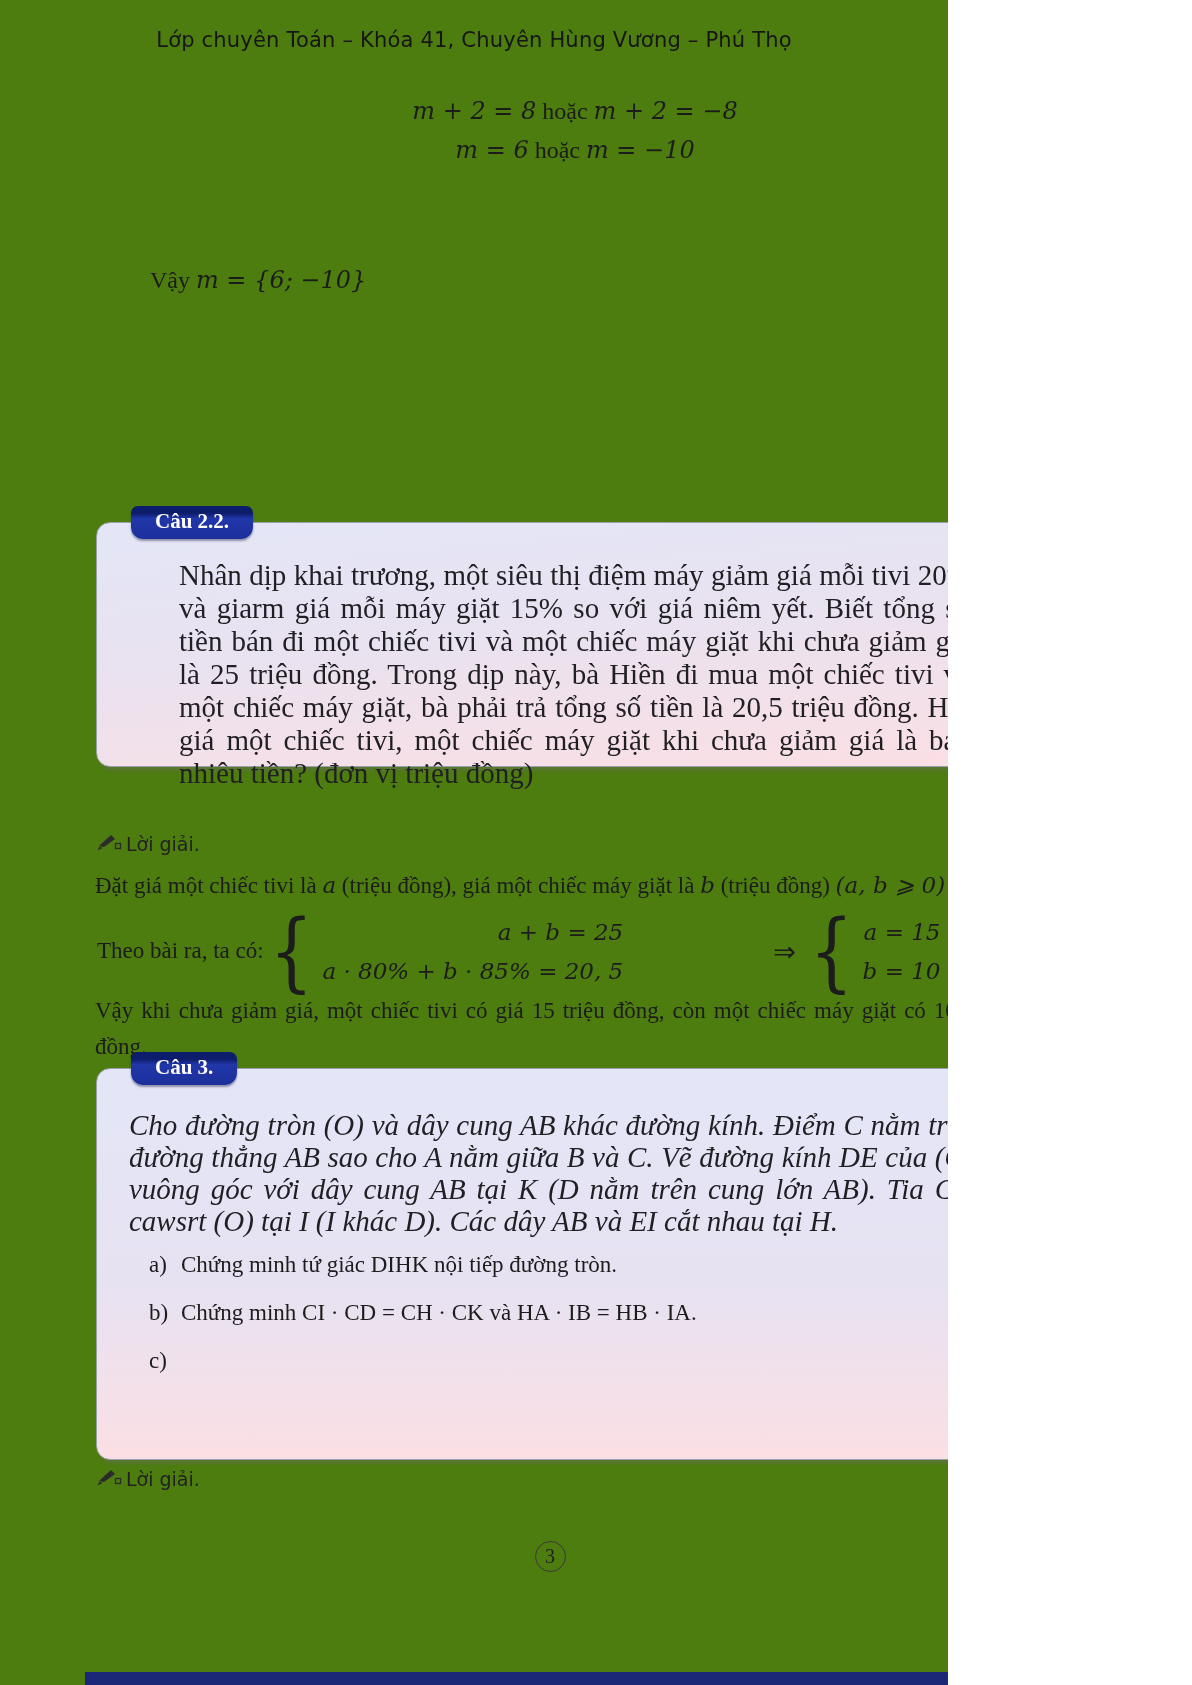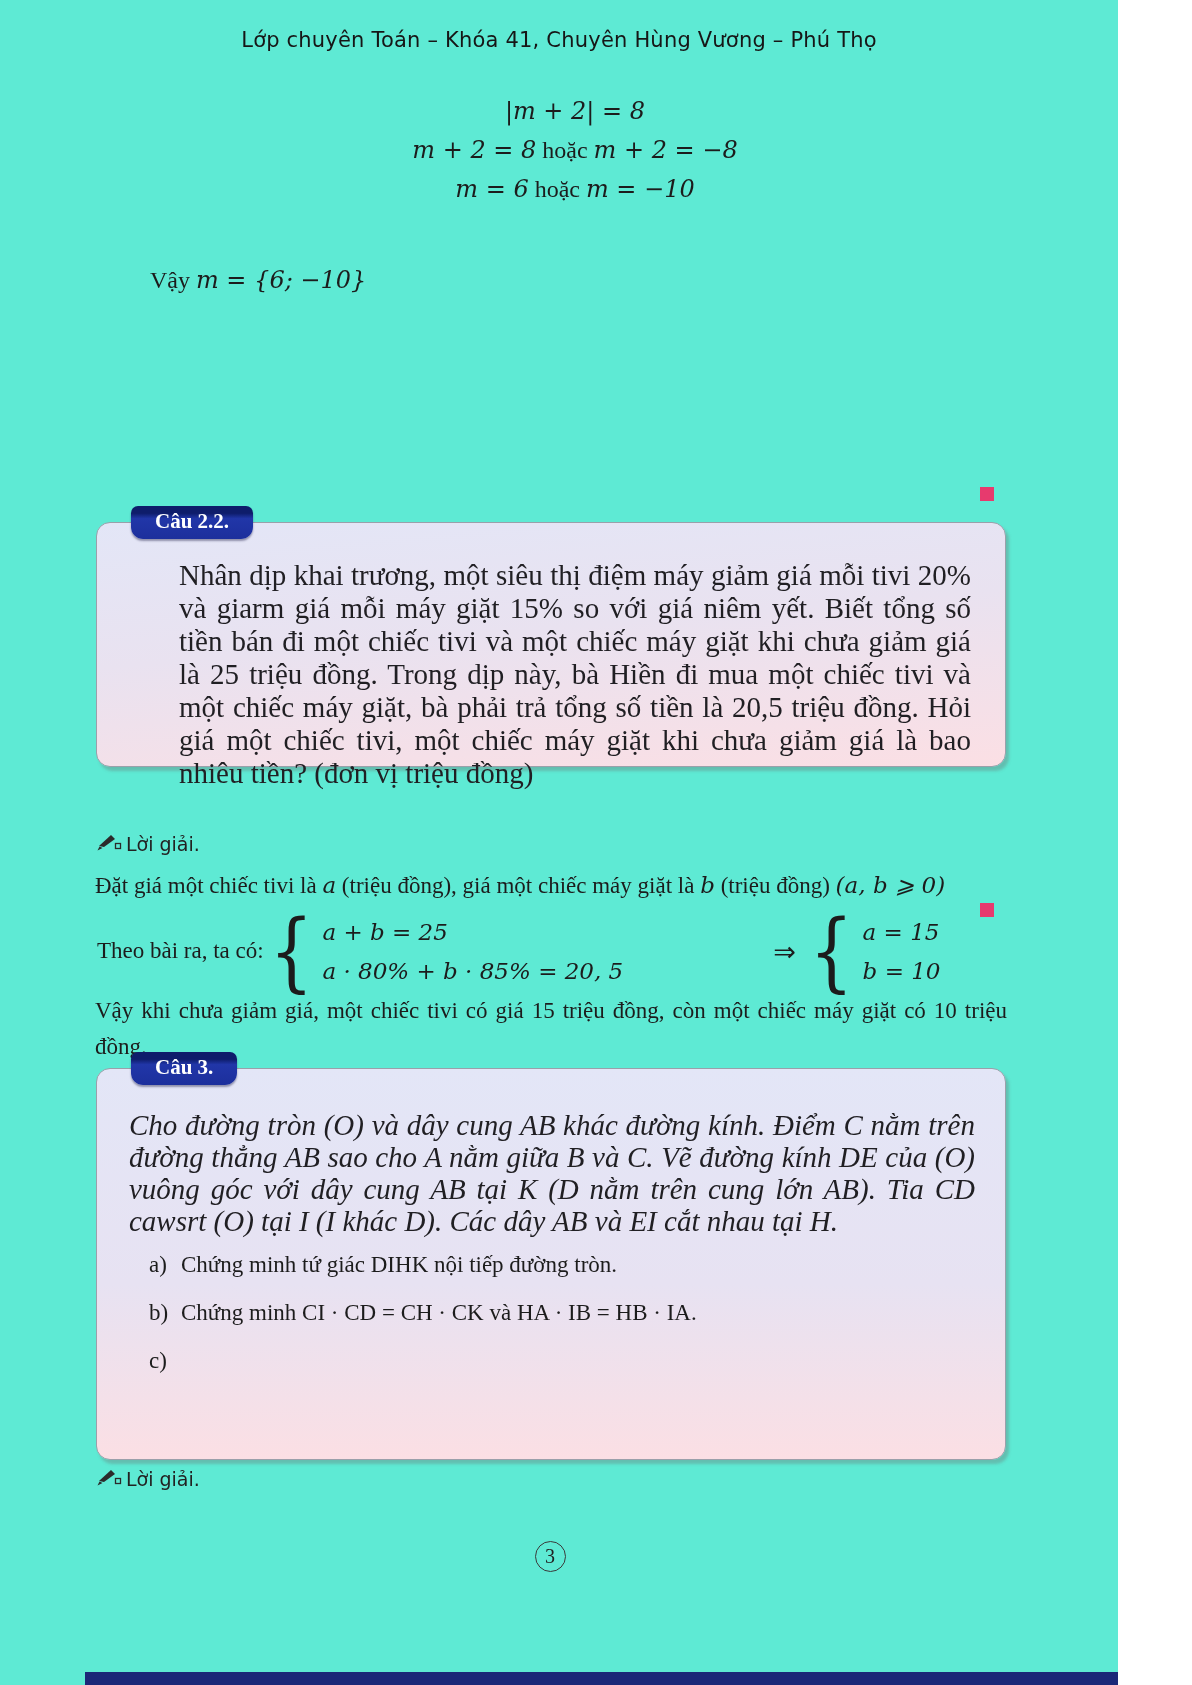--- a/index.html
+++ b/index.html
@@ -1,23 +1,22 @@
 <!DOCTYPE html>
 <html><head>
 <meta charset="utf-8">
 <style>
   html,body{margin:0;padding:0;background:#ffffff;}
   .page{
     position:relative;
-    width:1086px;height:1685px;
-    background:#5eead4;
+    width:948px;height:1685px;
+    background:#4d7c0f;
     font-family:"Liberation Serif", serif;
     color:#1c1c1c;
     overflow:hidden;
-    padding-left:32px;
   }
   .doc-header{
     position:absolute;top:28px;left:0;width:100%;
     text-align:center;
     font-family:"DejaVu Sans", sans-serif;
     font-size:21px;letter-spacing:.2px;color:#161616;
   }
   .eq-block{
     position:absolute;top:92px;left:0;width:1150px;
     text-align:center;font-size:24px;line-height:39px;
@@ -69,21 +68,21 @@
   .system{
     position:absolute;left:97px;top:905px;height:92px;
     display:flex;align-items:center;font-size:23px;
   }
   .brace{
     font-family:"DejaVu Serif", serif;font-weight:200;
     font-size:86px;line-height:86px;
     transform:scaleX(.8);color:#1c1c1c;
   }
   .sys-col{display:flex;flex-direction:column;gap:13px;margin-left:4px;}
-  .sys-row{line-height:26px;}
+  .sys-row{line-height:26px;text-align:right;}
   .implies{margin-left:150px;margin-right:8px;font-size:27px;font-family:"DejaVu Sans", sans-serif;}
   .conclusion1{position:absolute;left:95px;top:993px;width:912px;text-align:justify;font-size:23px;line-height:36px;}
 
   .page-circle{
     position:absolute;left:0;top:1541px;width:1100px;text-align:center;
   }
   .page-circle .circ{
     display:inline-block;width:29px;height:29px;border:1.6px solid #3a3a3a;border-radius:50%;
     font-size:20px;line-height:29px;text-align:center;color:#222;
     font-family:"Liberation Serif", serif;
@@ -92,21 +91,20 @@
   .edge-strip{position:absolute;left:1179px;top:1562px;width:13px;height:123px;background:#d9dadc;}
 </style>
 </head>
 <body>
 
 <div class="page">
 
   <div class="doc-header">Lớp chuyên Toán – Khóa 41, Chuyên Hùng Vương – Phú Thọ</div>
 
   <div class="eq-block">
-    <div><span class="math">|m + 2| = 8</span></div>
     <div><span class="math">m + 2 = 8</span><span class="upright"> hoặc </span><span class="math">m + 2 = −8</span></div>
     <div><span class="math">m = 6</span><span class="upright"> hoặc </span><span class="math">m = −10</span></div>
   </div>
 
   <div class="vay-line">
     <span class="upright">Vậy </span><span class="math">m = {6; −10}</span>
   </div>
 
   <div class="end-marker marker1"></div>
 

